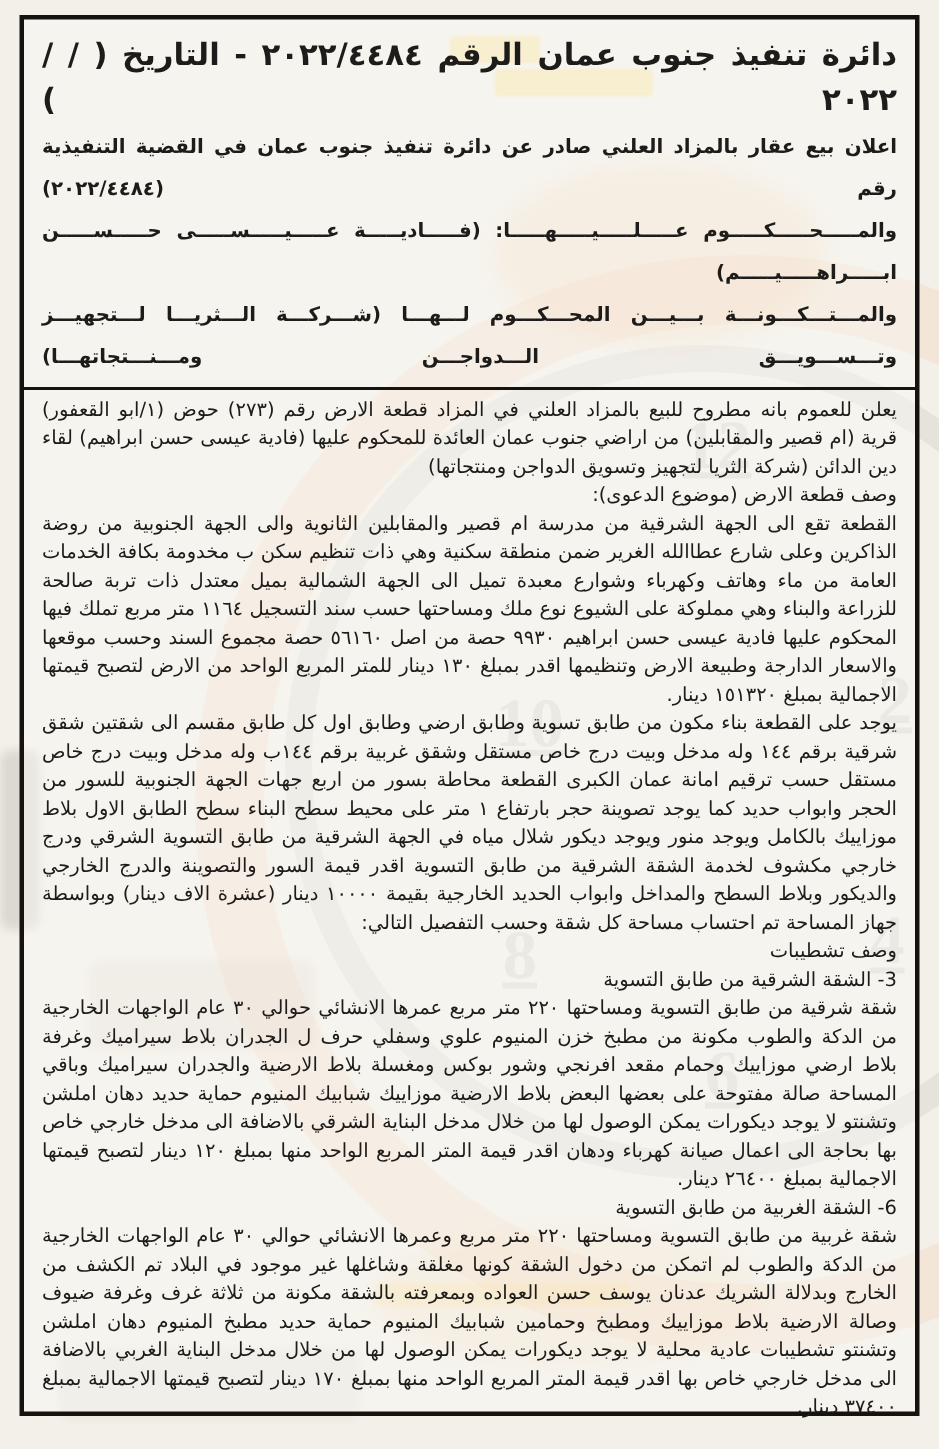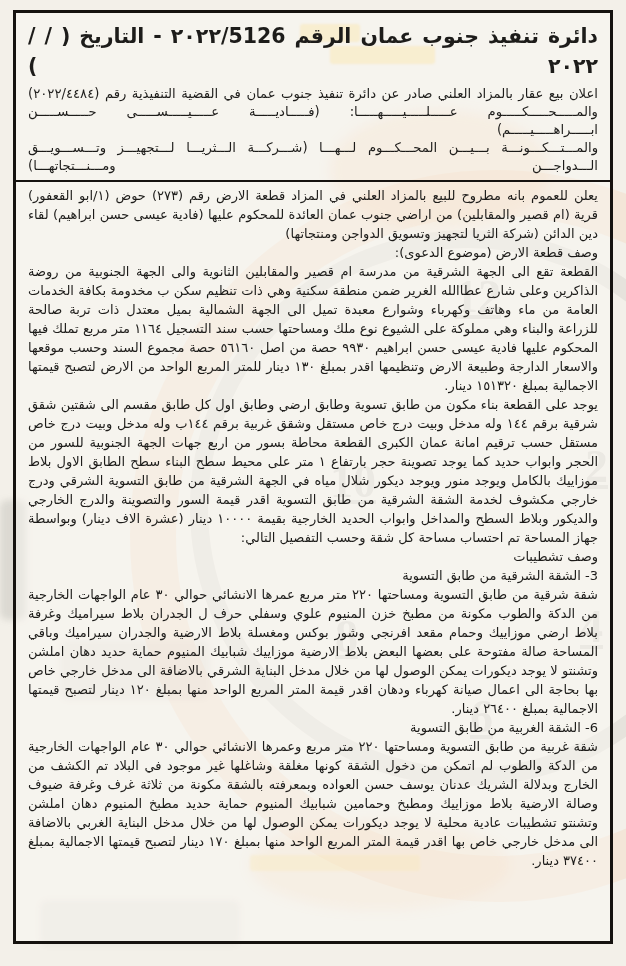--- a/index.html
+++ b/index.html
@@ -40,21 +40,21 @@
     direction:rtl;
     box-sizing:border-box;
   }
   .title{
     margin:2px 2px 4px 2px;
     font-size:20.5px;line-height:30px;font-weight:bold;
     text-align:justify;text-align-last:justify;
     letter-spacing:0.2px;
   }
   .hline{
-    font-size:13.2px;font-weight:normal;line-height:18px;
+    font-size:13.2px;font-weight:bold;line-height:28px;
     text-align:justify;text-align-last:justify;
     margin:0 2px;
   }
   .sep{
     border:none;border-top:2px solid #15120f;
     margin:5px -10px 4px -10px;
   }
   .body-text{margin:0 2px;}
   .para{
     margin:0;font-size:13px;line-height:19px;
@@ -80,21 +80,21 @@
     <div class="wm-blob" style="left:250px;top:820px;width:260px;height:90px;background:rgba(246,170,90,0.12);"></div>
     <div class="wm-gray" style="left:0px;top:500px;width:26px;height:120px;"></div>
     <div class="wm-gray" style="left:60px;top:640px;width:150px;height:60px;opacity:0.45;"></div>
     <div class="wm-gray" style="left:40px;top:900px;width:200px;height:46px;opacity:0.4;"></div>
     <div class="hl" style="left:330px;top:46px;width:105px;height:18px;"></div>
     <div class="hl" style="left:300px;top:24px;width:60px;height:18px;"></div>
     <div class="hl" style="left:250px;top:855px;width:170px;height:16px;opacity:0.6;"></div>
   </div>
 
   <div class="frame">
-    <h1 class="title">دائرة تنفيذ جنوب عمان الرقم ٢٠٢٢/5126 - التاريخ ( / /٢٠٢٢ )</h1>
+    <h1 class="title">دائرة تنفيذ جنوب عمان الرقم ٢٠٢٢/٤٤٨٤ - التاريخ ( / /٢٠٢٢ )</h1>
     <div class="hline">اعلان بيع عقار بالمزاد العلني صادر عن دائرة تنفيذ جنوب عمان في القضية التنفيذية رقم (٢٠٢٢/٤٤٨٤)</div>
     <div class="hline">والمـــــحـــــكـــــوم عـــــلـــــيـــــهـــــا: (فـــــاديـــــة عـــــيـــــســـــى حـــــســـــن ابـــــراهـــــيـــــم)</div>
     <div class="hline">والمـــتـــكـــونـــة بـــيـــن المحـــكـــوم لـــهـــا (شـــركـــة الـــثريـــا لـــتجهيـــز وتـــســـويـــق الـــدواجـــن ومـــنـــتجاتهـــا)</div>
     <hr class="sep">
     <div class="body-text" id="doc-body">
         <p class="para">يعلن للعموم بانه مطروح للبيع بالمزاد العلني في المزاد قطعة الارض رقم (٢٧٣) حوض (١/ابو القعفور) قرية (ام قصير والمقابلين) من اراضي جنوب عمان العائدة للمحكوم عليها (فادية عيسى حسن ابراهيم) لقاء دين الدائن (شركة الثريا لتجهيز وتسويق الدواجن ومنتجاتها)</p>
         <p class="para heading">وصف قطعة الارض (موضوع الدعوى):</p>
         <p class="para">القطعة تقع الى الجهة الشرقية من مدرسة ام قصير والمقابلين الثانوية والى الجهة الجنوبية من روضة الذاكرين وعلى شارع عطاالله الغرير ضمن منطقة سكنية وهي ذات تنظيم سكن ب مخدومة بكافة الخدمات العامة من ماء وهاتف وكهرباء وشوارع معبدة تميل الى الجهة الشمالية بميل معتدل ذات تربة صالحة للزراعة والبناء وهي مملوكة على الشيوع نوع ملك ومساحتها حسب سند التسجيل ١١٦٤ متر مربع تملك فيها المحكوم عليها فادية عيسى حسن ابراهيم ٩٩٣٠ حصة من اصل ٥٦١٦٠ حصة مجموع السند وحسب موقعها والاسعار الدارجة وطبيعة الارض وتنظيمها اقدر بمبلغ ١٣٠ دينار للمتر المربع الواحد من الارض لتصبح قيمتها الاجمالية بمبلغ ١٥١٣٢٠ دينار.</p>
         <p class="para">يوجد على القطعة بناء مكون من طابق تسوية وطابق ارضي وطابق اول كل طابق مقسم الى شقتين شقق شرقية برقم ١٤٤ وله مدخل وبيت درج خاص مستقل وشقق غربية برقم ١٤٤ب وله مدخل وبيت درج خاص مستقل حسب ترقيم امانة عمان الكبرى القطعة محاطة بسور من اربع جهات الجهة الجنوبية للسور من الحجر وابواب حديد كما يوجد تصوينة حجر بارتفاع ١ متر على محيط سطح البناء سطح الطابق الاول بلاط موزاييك بالكامل ويوجد منور ويوجد ديكور شلال مياه في الجهة الشرقية من طابق التسوية الشرقي ودرج خارجي مكشوف لخدمة الشقة الشرقية من طابق التسوية اقدر قيمة السور والتصوينة والدرج الخارجي والديكور وبلاط السطح والمداخل وابواب الحديد الخارجية بقيمة ١٠٠٠٠ دينار (عشرة الاف دينار) وبواسطة جهاز المساحة تم احتساب مساحة كل شقة وحسب التفصيل التالي:</p>
         <p class="para heading">وصف تشطيبات</p>

